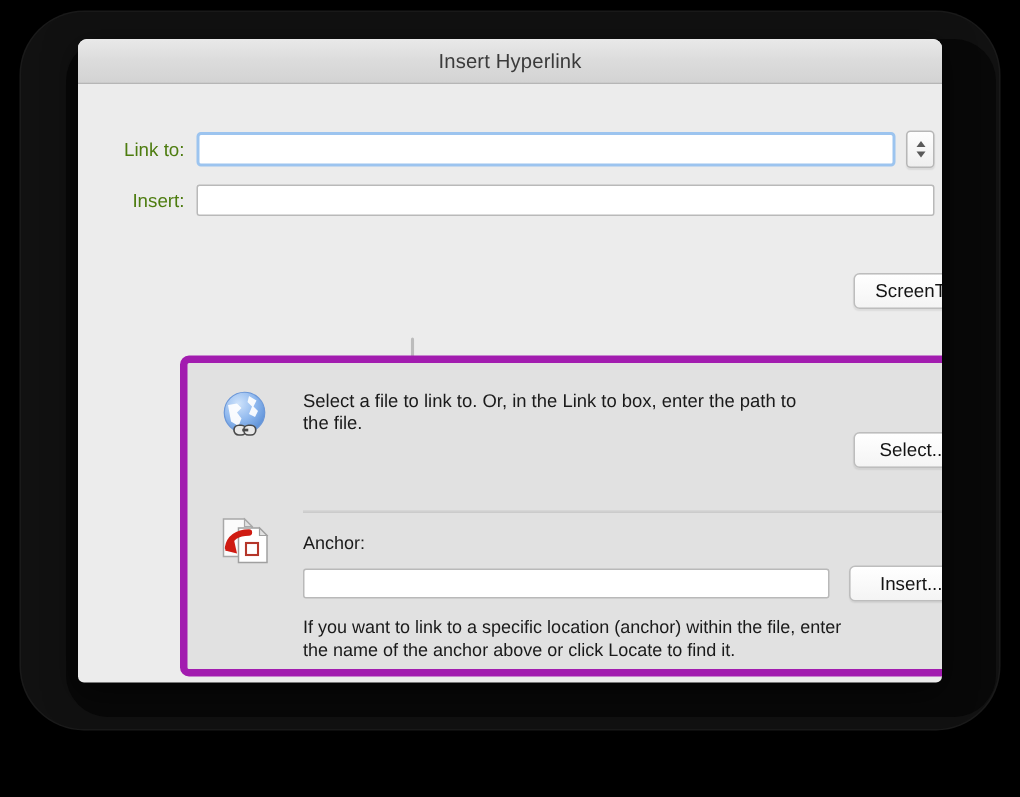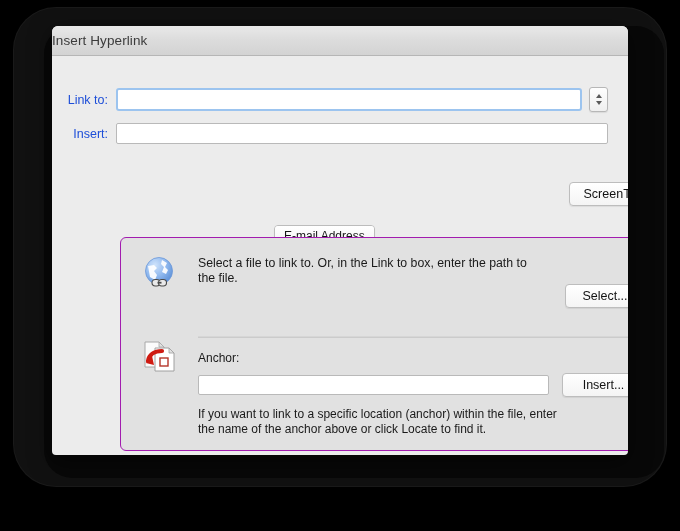--- a/index.html
+++ b/index.html
@@ -52,20 +52,21 @@
     box-shadow: 0 6px 22px rgba(0,0,0,0.55);
     overflow: hidden;
   }
 
   .titlebar {
     height: 29px;
     background: linear-gradient(to bottom, #e9e9e9 0%, #dcdcdc 48%, #d3d3d3 100%);
     border-bottom: 1px solid #b6b6b6;
     display: flex;
     align-items: center;
+    justify-content: center;
   }
   .titlebar-text {
     font-size: 13.5px;
     color: #3b3b3b;
     letter-spacing: 0.1px;
   }
 
   .body {
     position: relative;
     padding: 0;
@@ -74,25 +75,25 @@
   
   .field-row {
     display: flex;
     align-items: center;
     position: absolute;
   }
   .row-linkto { left: 0; top: 31px; width: 576px; }
   .row-display { left: 0; top: 67px; width: 576px; }
 
   .field-label {
-    width: 64px;
+    width: 79px;
     text-align: right;
     padding-right: 8px;
     font-size: 12.5px;
-    color: #1d4ed8;
+    color: #4d7c0f;
     box-sizing: border-box;
   }
 
   .text-input {
     height: 21px;
     background: #ffffff;
     border: 1px solid #b9b9b9;
     border-radius: 2px;
     box-sizing: border-box;
     font-size: 12.5px;
@@ -190,21 +191,21 @@
   }
 
   
   .panel {
     position: absolute;
     left: 68px;
     top: 181px;
     width: 544px;
     height: 214px;
     background: #e1e1e1;
-    border: 1px solid #a21caf;
+    border: 5px solid #a21caf;
     border-radius: 6px;
     box-sizing: border-box;
   }
 
   .sect {
     position: absolute;
     left: 0;
     width: 100%;
   }
   .sect-file { top: 16px; }
@@ -305,21 +306,20 @@
       </div>
 
       <div class="field-row row-display">
         <span class="field-label">Insert:</span>
         <input class="text-input input-display" type="text" value="" style="">
       </div>
 
       <div class="btn btn-screentip">ScreenTip...</div>
 
       <div class="tabbar">
-        <div class="tab">E-mail Address</div>
       </div>
 
       <div class="panel">
 
         <div class="sect sect-file">
           <div class="sect-icon">
             <svg width="38" height="38" viewBox="0 0 38 38">
               <defs>
                 <radialGradient id="gl" cx="35%" cy="28%" r="78%">
                   <stop offset="0%" stop-color="#cfe3fb"></stop>

